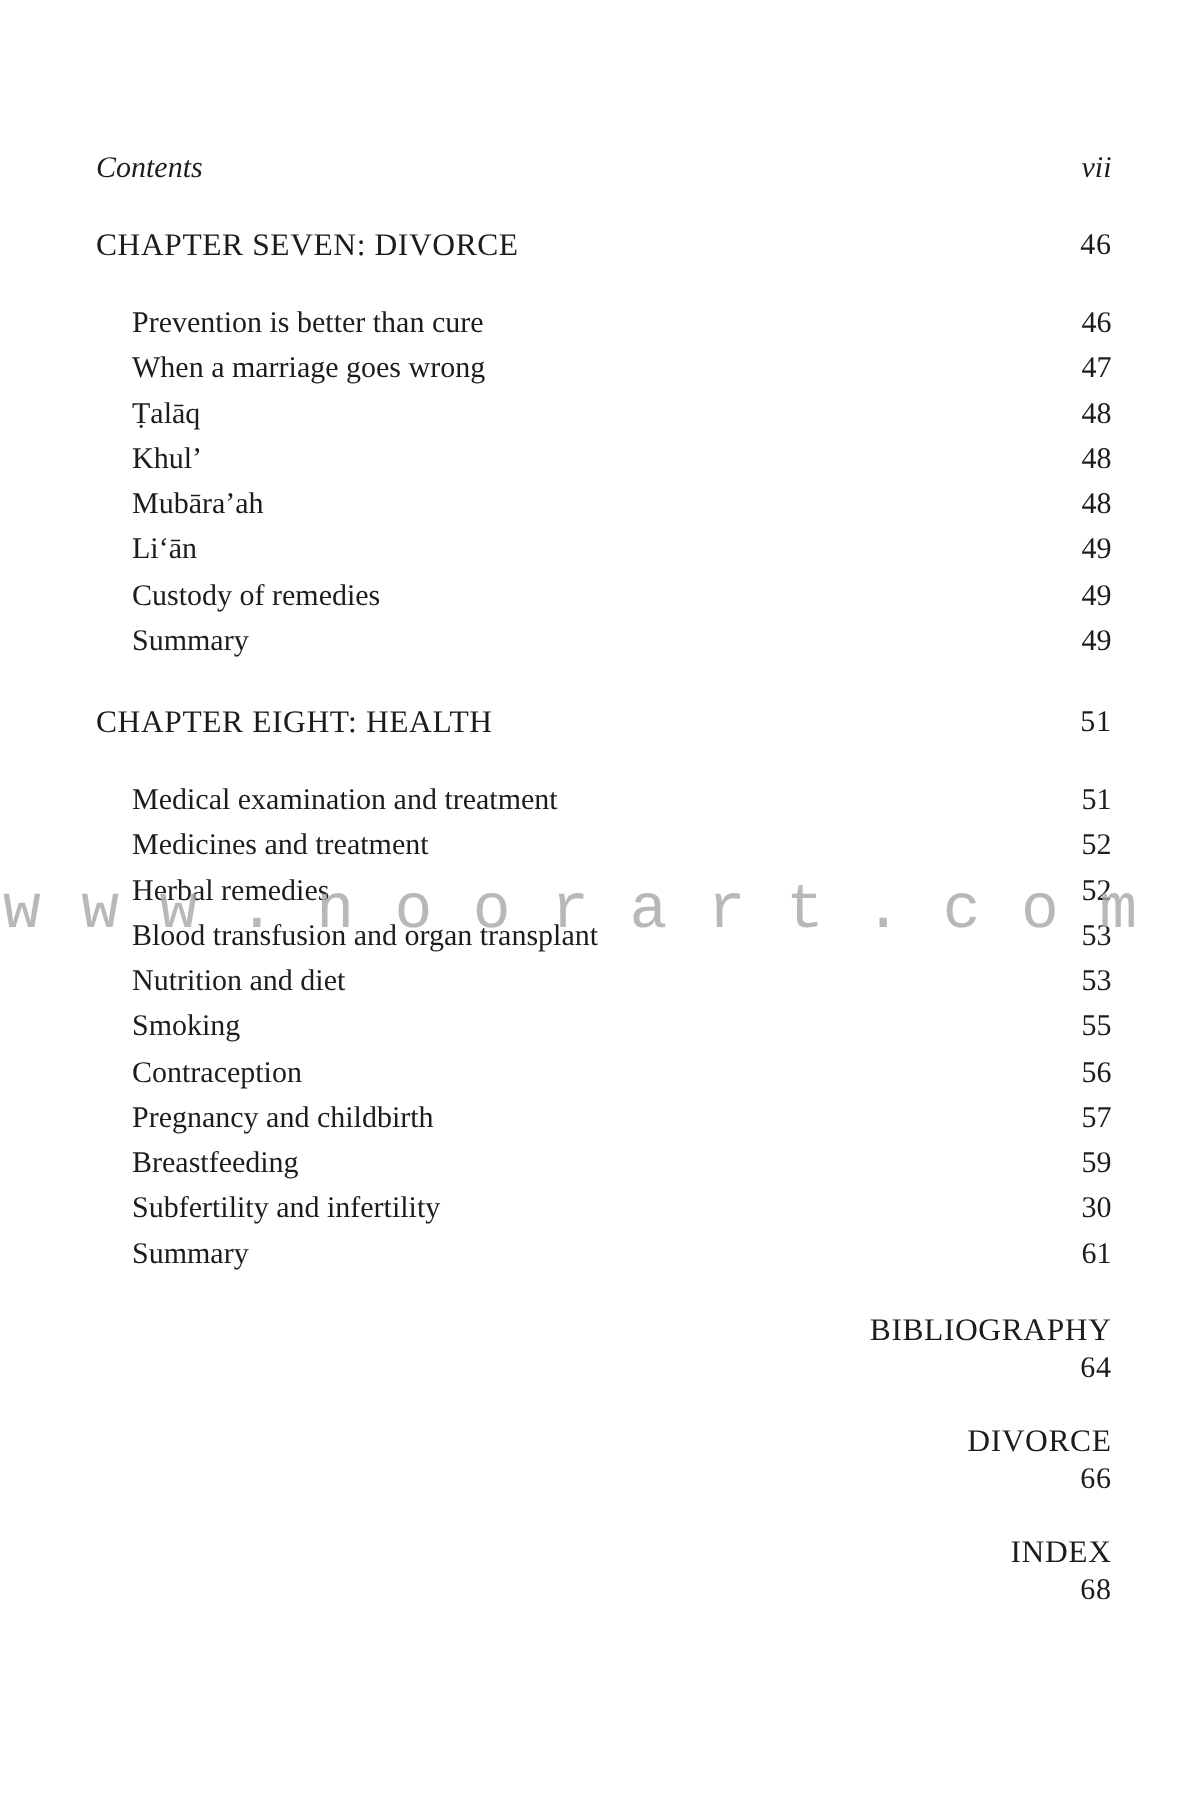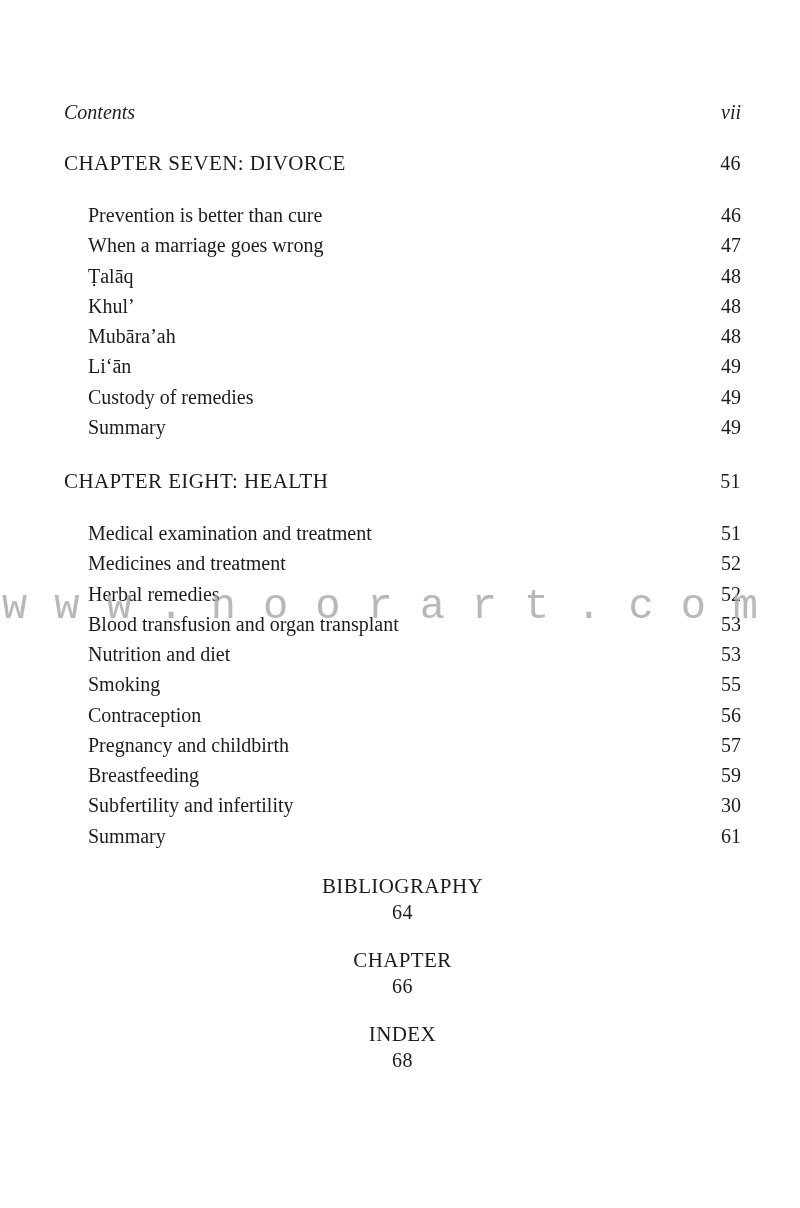--- a/index.html
+++ b/index.html
@@ -17,21 +17,21 @@
   .content {
     position: absolute;
     left: 64px;
     top: 100px;
     width: 677px;
   }
 
   .row {
     display: flex;
     justify-content: space-between;
-    align-items: center;
+    align-items: flex-end;
   }
 
   .header-row {
     font-style: italic;
     font-size: 20px;
     line-height: 24px;
   }
 
   .section-heading {
     font-size: 21px;
@@ -164,21 +164,21 @@
           <div class="row item-row">
     <span class="label">Summary</span>
     <span class="pageno">61</span>
   </div>
         </div>
         <div class="row section-heading backmatter">
     <span class="label">BIBLIOGRAPHY</span>
     <span class="pageno">64</span>
   </div>
         <div class="row section-heading backmatter">
-    <span class="label">CHAPTER</span>
+    <span class="label">DIVORCE</span>
     <span class="pageno">66</span>
   </div>
         <div class="row section-heading backmatter">
     <span class="label">INDEX</span>
     <span class="pageno">68</span>
   </div>
       </div>
 
   </div>
 

